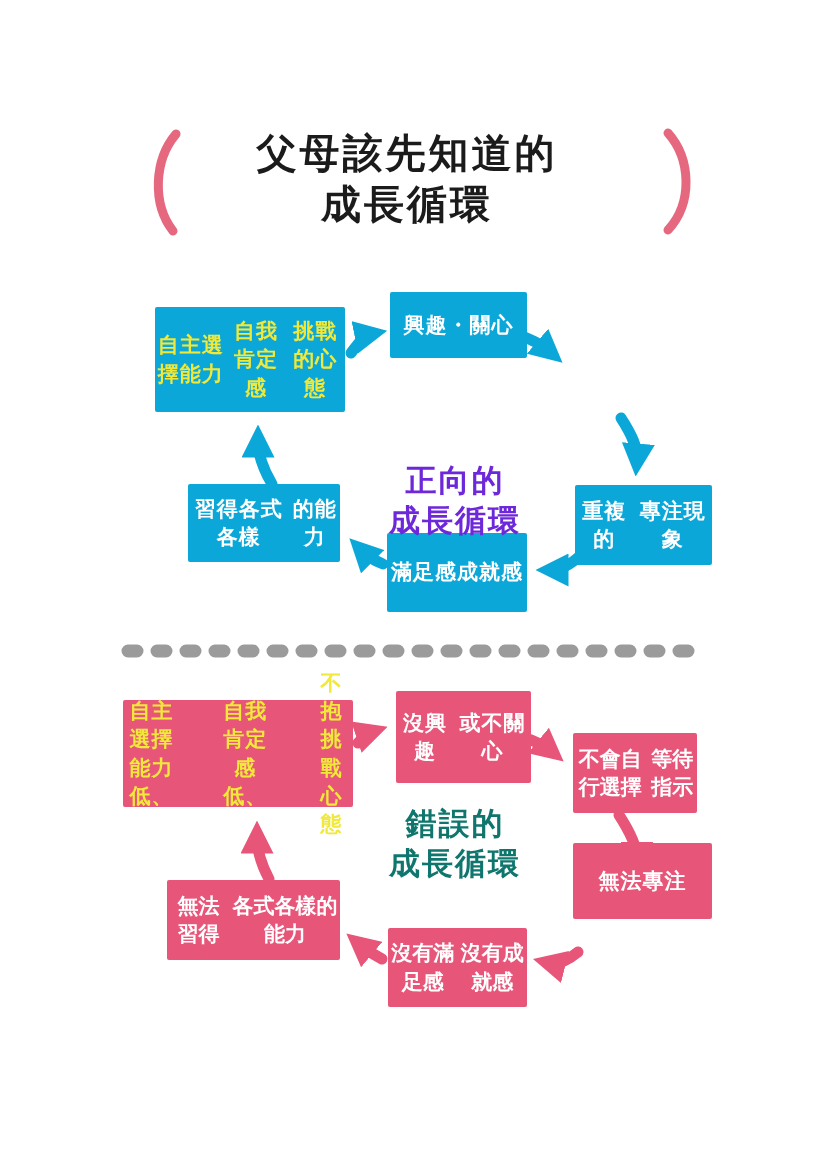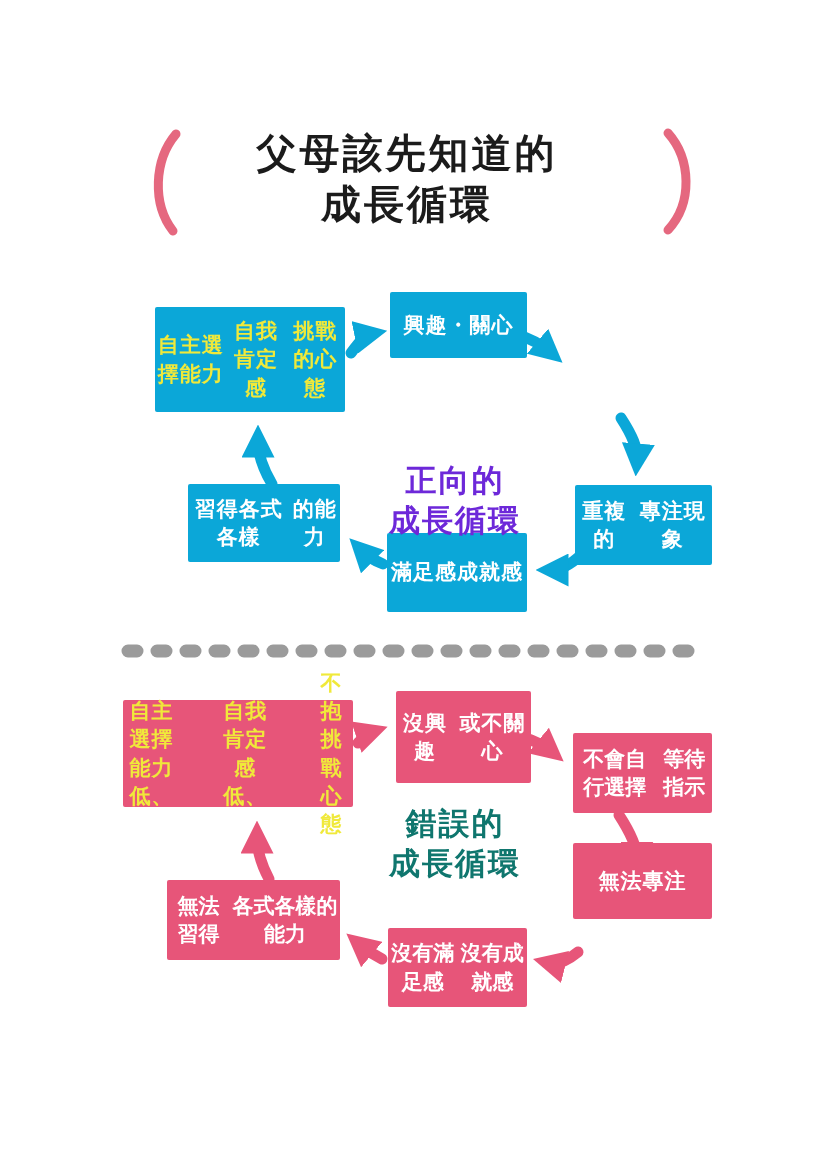--- a/index.html
+++ b/index.html
@@ -107,21 +107,21 @@
     <div>自主選擇能力低、</div>
     <div>自我肯定感低、</div>
     <div>不抱挑戰心態</div>
   </div>
 
   <div class="box pink" style="left:388px;top:691px;width:135px;height:92px;margin-left:8px;">
     <div>沒興趣</div>
     <div>或不關心</div>
   </div>
 
-  <div class="box pink" style="left:573px;top:733px;width:139px;height:80px;letter-spacing:0;">
+  <div class="box pink" style="left:573px;top:733px;width:124px;height:80px;letter-spacing:0;">
     <div>不會自行選擇</div>
     <div>等待指示</div>
   </div>
 
   <div class="box pink" style="left:573px;top:843px;width:139px;height:76px;">
     <div>無法專注</div>
   </div>
 
   <div class="box pink" style="left:388px;top:928px;width:139px;height:79px;letter-spacing:0;">
     <div>沒有滿足感</div>

